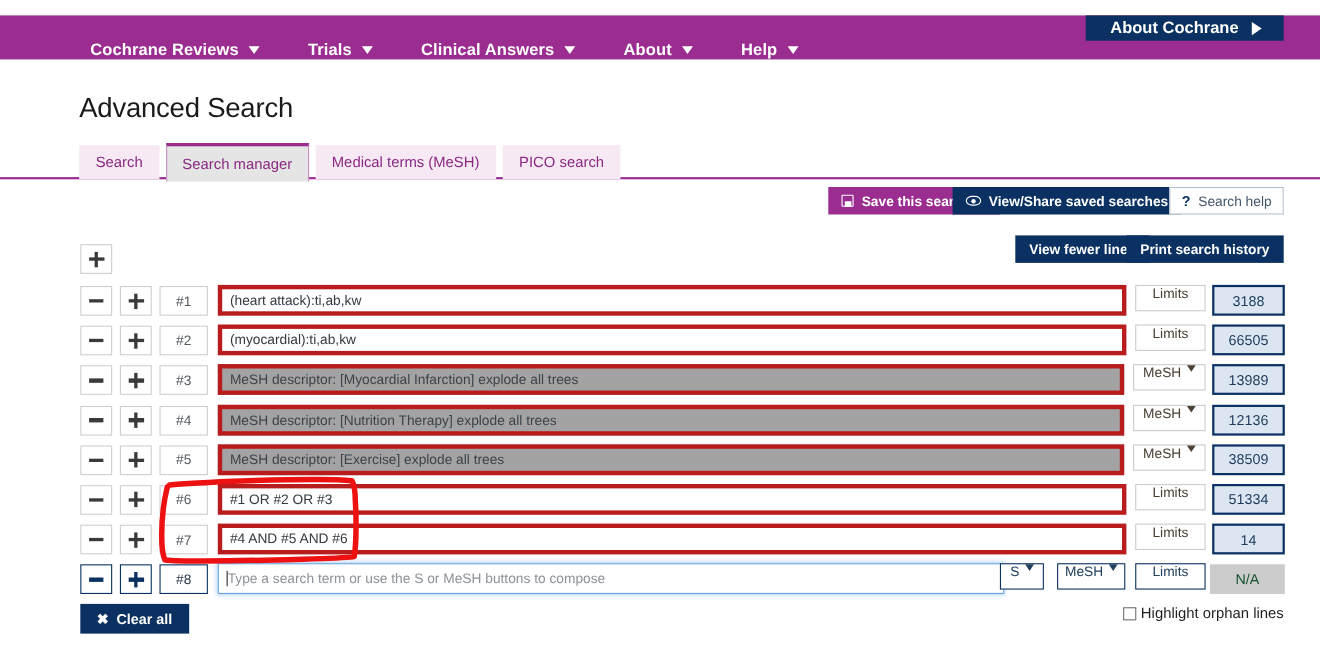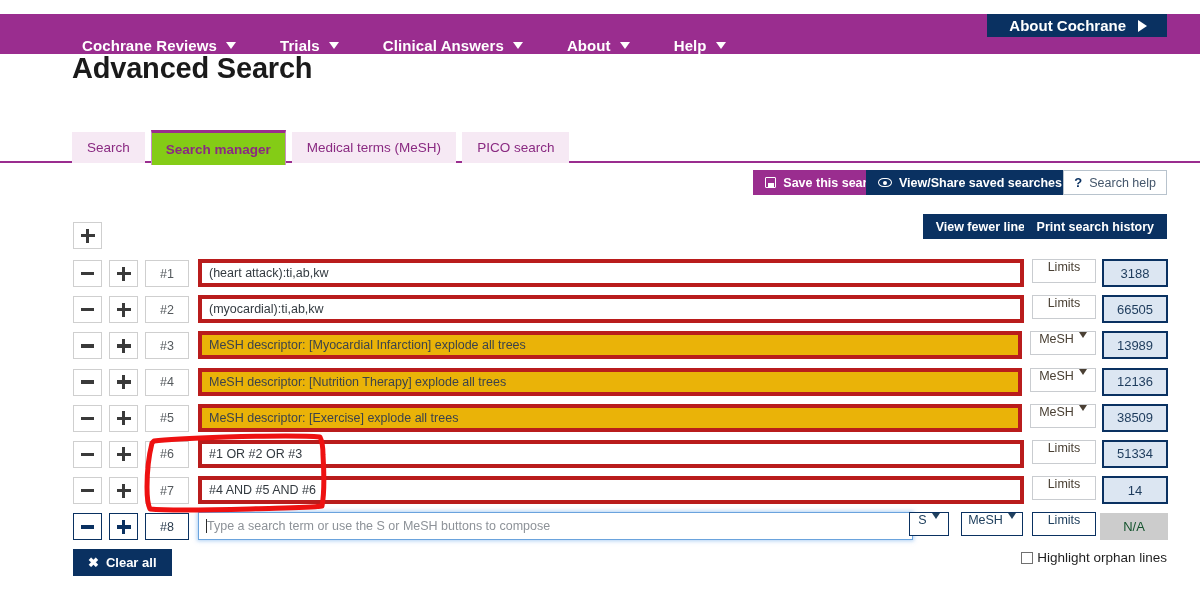--- a/index.html
+++ b/index.html
@@ -41,41 +41,41 @@
   .caret-right {
     width: 0; height: 0;
     border-top: 6px solid transparent;
     border-bottom: 6px solid transparent;
     border-left: 9px solid #ffffff;
     display: inline-block;
   }
 
   
   .page-title {
-    position: absolute; left: 72px; top: 52px;
-    font-size: 29px; font-weight: bold; color: #1a1a1a;
+    position: absolute; left: 72px; top: 84px;
+    font-size: 25px; font-weight: normal; color: #1a1a1a;
     letter-spacing: -.2px;
   }
 
   
   .tabrow {
     position: absolute; left: 0; top: 128px;
     width: 1200px; height: 35px;
     border-bottom: 2px solid #9a2d8f;
   }
   .tabs-inner { position: absolute; left: 72px; top: 0; display: flex; align-items: flex-end; height: 35px; }
   .tab {
     height: 31px; padding: 0 15px;
     display: flex; align-items: center;
     background: #f6e9f4; color: #8a2a82;
     font-size: 13.5px; cursor: pointer; white-space: nowrap;
     margin-right: 6px;
   }
   .tab.active {
-    background: #84cc16; color: #8a2a82; font-weight: bold;
+    background: #e5e5e5; color: #8a2a82; font-weight: normal;
     height: 35px;
     border-top: 3px solid #9a2d8f;
     border-left: 1px solid #c98fc2;
     border-right: 1px solid #c98fc2;
     margin-bottom: -2px; padding: 0 14px;
     position: relative; z-index: 3;
   }
 
   
   .btn {
@@ -162,21 +162,21 @@
 
   .qbox {
     position: absolute; left: 125px; top: 2px;
     height: 28px;
     border: 4px solid #b91c1c; background: #ffffff;
     display: flex; align-items: center;
     padding: 0 7px;
     font-size: 12.5px; color: #333a40;
     overflow: hidden; white-space: nowrap;
   }
-  .qbox.disabled { background: #eab308; color: #3d434a; }
+  .qbox.disabled { background: #a3a3a3; color: #3d434a; }
   .qbox.focused {
     border: 1px solid #6aa3dd;
     box-shadow: 0 0 4px 1px rgba(110,170,235,.55);
   }
   .qbox .ph { color: #8d9298; }
   .caretbar {
     display: inline-block; width: 1px; height: 14px;
     background: #2b2b2b; margin-right: 0px;
   }
 

